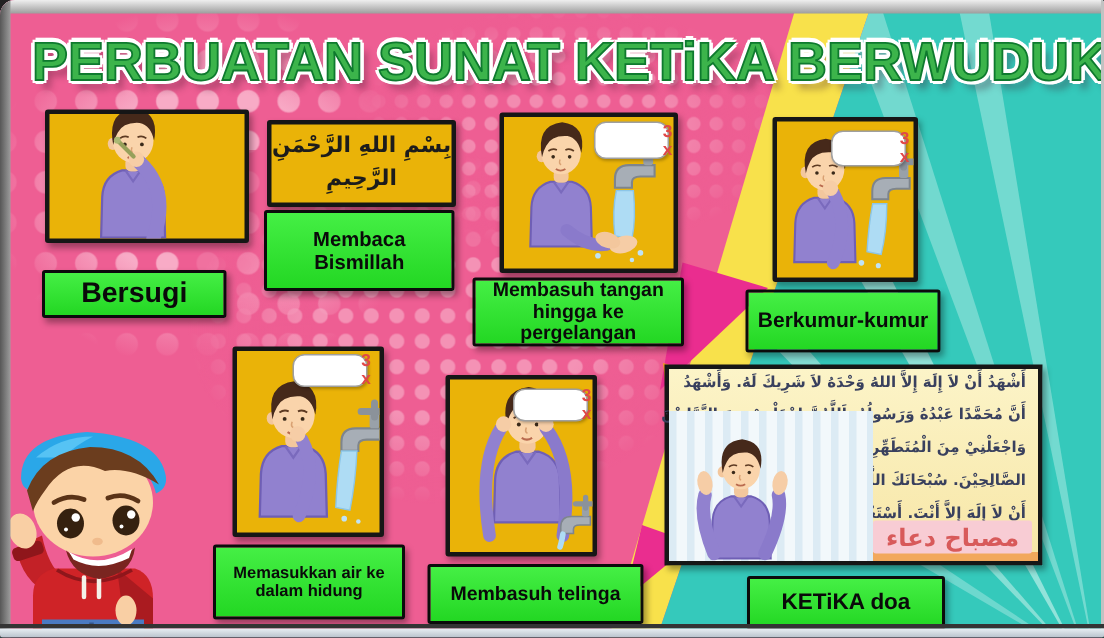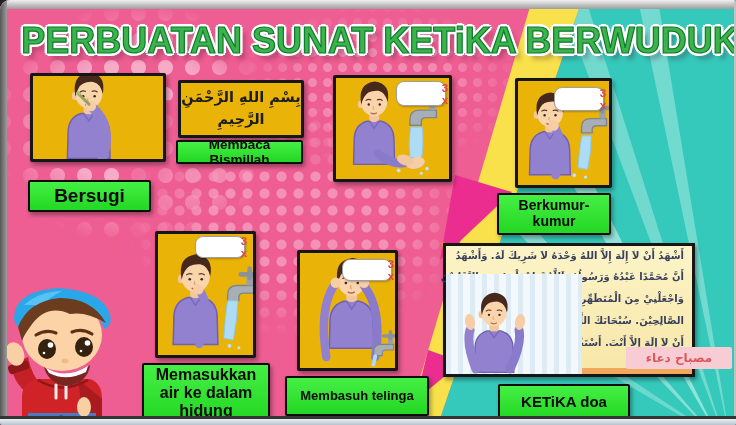--- a/index.html
+++ b/index.html
@@ -53,22 +53,22 @@
     color:#e04848;font-weight:bold;font-size:11.5px;
     display:flex;align-items:center;justify-content:center;
     box-shadow:1px 1px 2px rgba(0,0,0,.25);padding-left:48px;}
   .arabic{font-family:"DejaVu Sans",sans-serif;direction:rtl;}
   
   .doa{background:linear-gradient(#fcf4c8,#f7e6a6);border:3px solid #161616;
     box-shadow:2px 3px 4px rgba(0,0,0,.35);}
   .dua-line{position:absolute;right:8px;white-space:nowrap;
     font-size:10px;font-weight:600;color:#39405e;}
   .dua-caption{position:absolute;left:136px;top:101px;width:106px;height:22px;
-    background:#f8ccd4;border-radius:2px;color:#d85a5a;font-weight:bold;font-size:12px;
-    display:flex;align-items:center;justify-content:center;margin-left:44px;}
+    background:#f8ccd4;border-radius:2px;color:#d85a5a;font-weight:bold;font-size:16px;
+    display:flex;align-items:center;justify-content:center;}
   .doa-orange{position:absolute;left:0;top:122px;width:246px;height:6px;background:#f2a85c;}
   .doa-illu{position:absolute;left:0;top:28px;width:136px;height:100px;}
   
   .frame-top{left:0;top:0;width:736px;height:9px;
     background:linear-gradient(#efefef,#9d9d9d);z-index:60;}
   .frame-left{left:0;top:0;width:7px;height:425px;
     background:linear-gradient(90deg,#575757,#9c9c9c);z-index:60;}
   .frame-right{right:0;top:0;width:2px;height:425px;background:#c2c2c2;z-index:60;}
   .frame-bot-dark{left:0;top:416px;width:736px;height:3px;background:#343434;z-index:60;}
   .frame-bot-light{left:0;top:419px;width:736px;height:6px;
@@ -137,64 +137,65 @@
       <circle cx="60" cy="32" r="5.5" fill="#f6cda6"></circle>
       <path d="M58,30 L47,19" stroke="#96a05a" stroke-width="3" stroke-linecap="round"></path>
       <circle cx="46.5" cy="18.5" r="2.4" fill="#aab873"></circle>
     </svg>
   </div>
   <div class="abs glabel z2" style="left:28px;top:180px;width:123px;height:32px;font-size:19px">Bersugi</div>
 
   <div class="abs imgbox z2" style="left:178px;top:80px;width:126px;height:58px;display:flex;align-items:center;justify-content:center">
     <div class="arabic" style="font-size:14.5px;font-weight:bold;color:#1c1c1c;text-align:center;line-height:1.5">بِسْمِ اللهِ الرَّحْمَنِ الرَّحِيمِ</div>
   </div>
-  <div class="abs glabel z2" style="left:176px;top:140px;width:127px;height:24px;font-size:13.5px">Membaca Bismillah</div>
+  <div class="abs glabel z2" style="left:176px;top:140px;width:127px;height:54px;font-size:13.5px">Membaca Bismillah</div>
 
   <div class="abs imgbox z2" style="left:333px;top:75px;width:119px;height:107px">
     <svg viewBox="0 0 119 107">
       <use href="#boyfig" transform="translate(-2,-6) scale(0.75)"></use>
       <use href="#tapfig" transform="translate(72,28)"></use>
       <path d="M79,52 L91,52 Q93,72 90,86 L78,84 Q76,66 79,52 Z" fill="#aedcf4" stroke="#8cc6e8"></path>
       <path d="M44,80 Q58,92 72,90" stroke="#8a7acb" stroke-width="9" fill="none" stroke-linecap="round"></path>
       <ellipse cx="84" cy="90" rx="10" ry="6" fill="#f6cda6" transform="rotate(-14 84 90)"></ellipse>
       <ellipse cx="73" cy="87" rx="9" ry="5.5" fill="#f3c79d" transform="rotate(18 73 87)"></ellipse>
       <circle cx="96" cy="96" r="2" fill="#bfe3f6"></circle>
         <circle cx="66" cy="98" r="2" fill="#bfe3f6"></circle>
       <circle cx="90" cy="101" r="1.6" fill="#bfe3f6"></circle>
     </svg>
     <div class="badge" style="right:3px;top:3px;width:36px;height:25px">3 x</div>
   </div>
+  <div class="abs glabel z2" style="left:315px;top:185px;width:141px;height:46px;font-size:13px">Membasuh tangan hingga ke pergelangan</div>
 
   <div class="abs imgbox z2" style="left:515px;top:78px;width:97px;height:110px">
     <svg viewBox="0 0 97 110">
       <use href="#boyfig" transform="translate(-8,2) scale(0.75)"></use>
       <use href="#tapfig" transform="translate(62,34) scale(0.95)"></use>
       <path d="M68,58 L78,58 Q78,78 74,94 L64,92 Q65,74 68,58 Z" fill="#aedcf4" stroke="#8cc6e8"></path>
       <path d="M40,100 Q52,72 40,50" stroke="#9181cf" stroke-width="9" fill="none" stroke-linecap="round"></path>
       <circle cx="38" cy="47" r="5.5" fill="#f6cda6"></circle>
       <circle cx="60" cy="100" r="2" fill="#bfe3f6"></circle>
         <circle cx="72" cy="102" r="1.8" fill="#bfe3f6"></circle>
     </svg>
     <div class="badge" style="right:5px;top:6px;width:32px;height:24px">3 x</div>
   </div>
-  <div class="abs glabel z2" style="left:497px;top:193px;width:114px;height:42px;font-size:14px">Berkumur-kumur</div>
+  <div class="abs glabel z2" style="left:497px;top:193px;width:130px;height:42px;font-size:14px">Berkumur-kumur</div>
 
   <div class="abs imgbox z2" style="left:155px;top:231px;width:101px;height:127px">
     <svg viewBox="0 0 101 127">
       <use href="#boyfig" transform="translate(-6,10) scale(0.82)"></use>
       <use href="#tapfig" transform="translate(68,48)"></use>
       <path d="M74,70 L85,70 Q84,92 80,112 L70,110 Q71,88 74,70 Z" fill="#aedcf4" stroke="#8cc6e8"></path>
       <path d="M44,116 Q58,84 46,62" stroke="#9181cf" stroke-width="9" fill="none" stroke-linecap="round"></path>
       <circle cx="43" cy="58" r="5.5" fill="#f6cda6"></circle>
       <circle cx="76" cy="118" r="2" fill="#bfe3f6"></circle>
         <circle cx="86" cy="120" r="1.6" fill="#bfe3f6"></circle>
     </svg>
     <div class="badge" style="right:8px;top:2px;width:30px;height:22px">3 x</div>
   </div>
-  <div class="abs glabel z2" style="left:142px;top:363px;width:128px;height:60px;font-size:16px">Memasukkan air ke dalam hidung</div>
+  <div class="abs glabel z2" style="left:142px;top:363px;width:128px;height:50px;font-size:11px">Memasukkan air ke dalam hidung</div>
 
   <div class="abs imgbox z2" style="left:297px;top:250px;width:101px;height:121px">
     <svg viewBox="0 0 101 121">
       <use href="#boyfig" transform="translate(9,-6) scale(0.82)"></use>
       <path d="M28,110 Q20,60 36,34" stroke="#9181cf" stroke-width="9" fill="none" stroke-linecap="round"></path>
       <path d="M80,110 Q88,60 68,34" stroke="#8a7acb" stroke-width="9" fill="none" stroke-linecap="round"></path>
       <circle cx="38" cy="31" r="5.5" fill="#f6cda6"></circle>
       <circle cx="68" cy="31" r="5.5" fill="#f6cda6"></circle>
       <use href="#tapfig" transform="translate(74,92) scale(0.75)"></use>
       <path d="M80,109 q-1,6 -2,9" stroke="#aedcf4" stroke-width="4" stroke-linecap="round" fill="none"></path>

